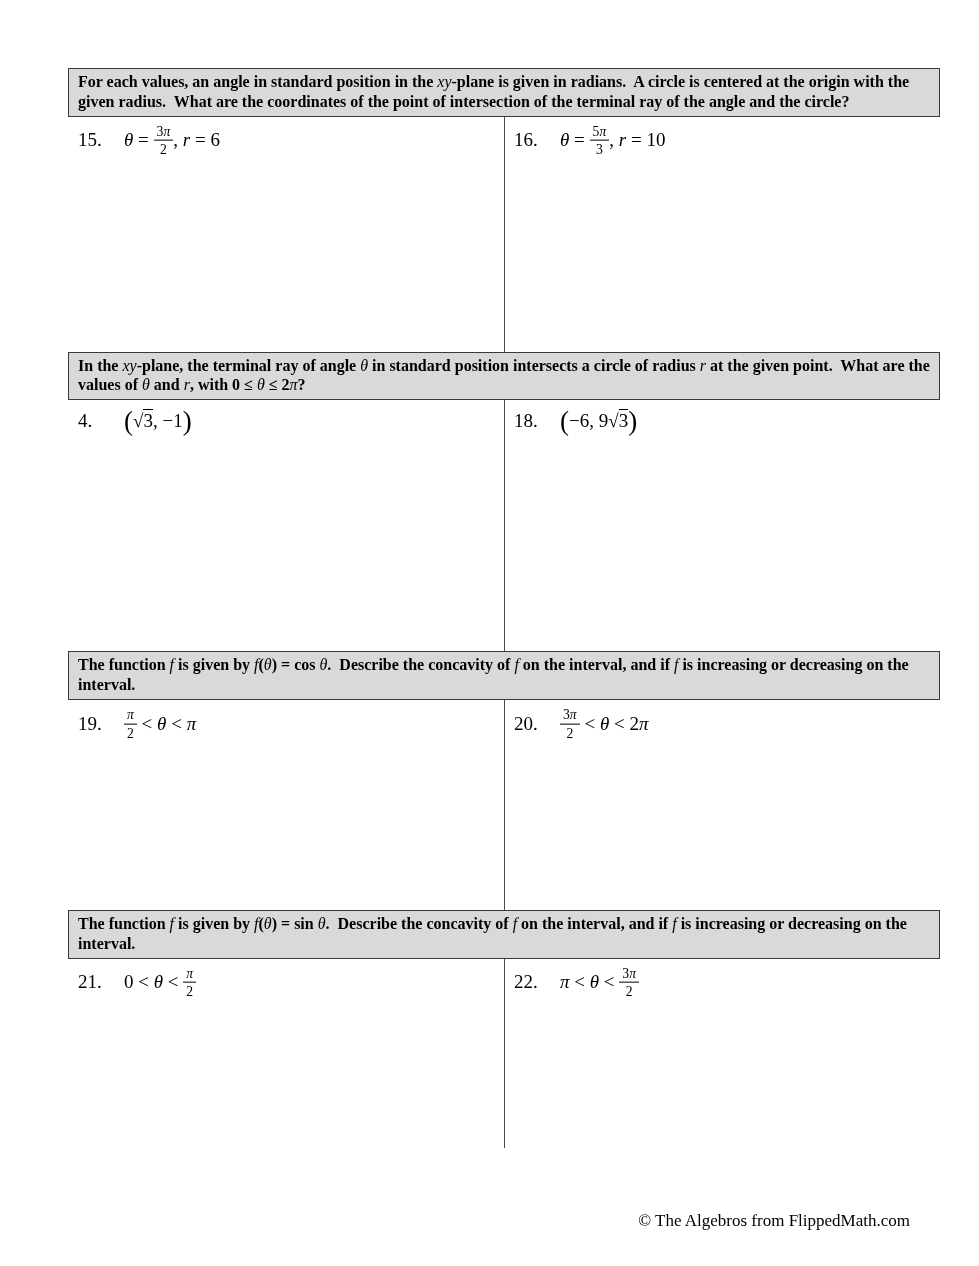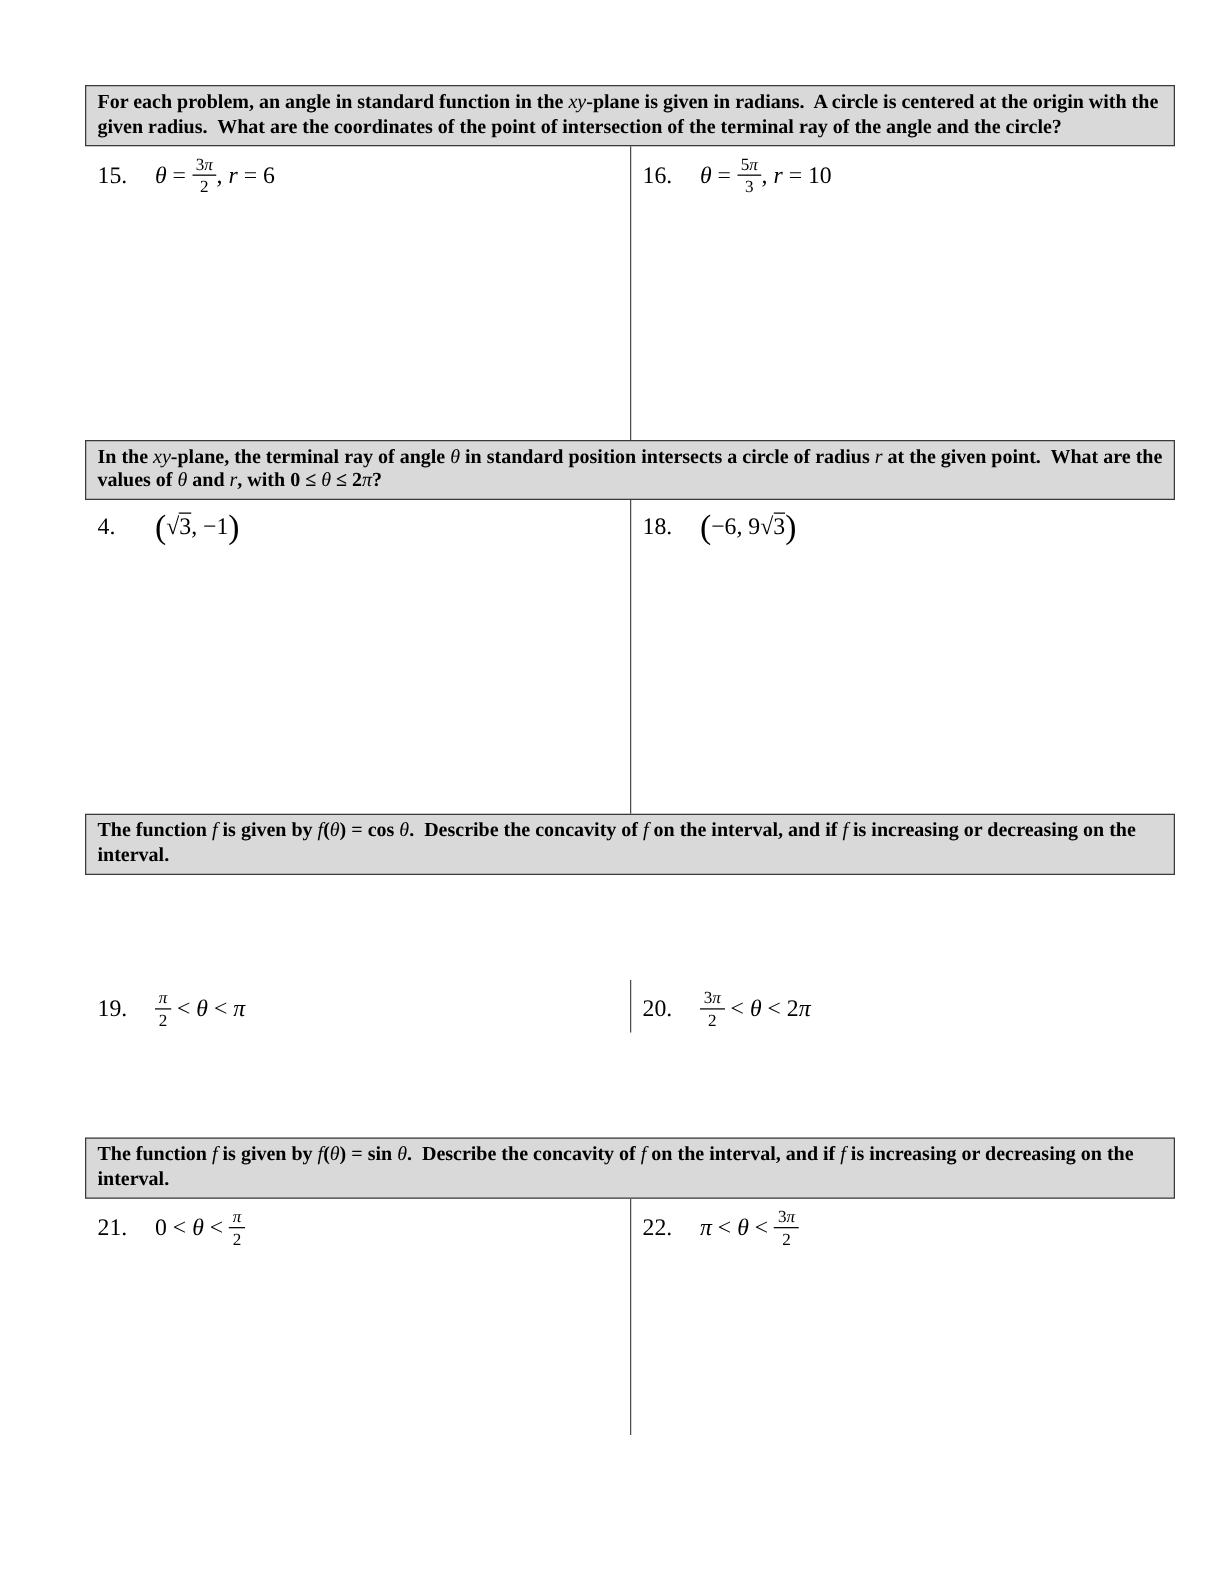--- a/index.html
+++ b/index.html
@@ -21,21 +21,21 @@
     line-height: 1.24;
   }
   .tk-b  { font-weight: bold; }
   .tk-bi { font-weight: normal; font-style: italic; }
   .tk-i  { font-style: italic; }
   .tk-n  { font-style: normal; }
 
   .row { display: flex; width: 100%; }
   .row-a { height: 235px; }
   .row-b { height: 251px; }
-  .row-c { height: 210px; align-items: center; }
+  .row-c { height: 210px; }
   .row-d { height: 189px; }
   .cell { width: 50%; padding: 8px 8px 0 10px; font-size: 19px; }
   .cell.right { border-left: 1px solid var(--divider-col, #4d4d4d); padding-left: 9px; }
 
   .pnum { display: inline-block; min-width: 46px; }
   .pmath { white-space: nowrap; }
 
   .frac {
     display: inline-block;
     vertical-align: middle;
@@ -60,21 +60,21 @@
     line-height: 1.2;
   }
 </style>
 </head>
 <body>
 
 <div class="page">
   <div class="sheet">
 
     <section>
-      <div class="instr"><span class="tk-b">For each problem, an angle in standard function in the </span><span class="tk-bi">xy</span><span class="tk-b">-plane is given in radians.&nbsp; A circle is centered at the origin with the given radius.&nbsp; What are the coordinates of the point of intersection of the terminal ray of the angle and the circle?</span></div>
+      <div class="instr"><span class="tk-b">For each values, an angle in standard position in the </span><span class="tk-bi">xy</span><span class="tk-b">-plane is given in radians.&nbsp; A circle is centered at the origin with the given radius.&nbsp; What are the coordinates of the point of intersection of the terminal ray of the angle and the circle?</span></div>
       <div class="row row-a">
         <div class="cell">
           <span class="pnum">15.</span><span class="pmath"><span class="tk-i">θ</span><span class="tk-n"> = </span><span class="frac"><span class="fnum"><span class="tk-n">3</span><span class="tk-i">π</span></span><span class="fden"><span class="tk-n">2</span></span></span><span class="tk-n">, </span><span class="tk-i">r</span><span class="tk-n"> = 6</span></span>
         </div>
         <div class="cell right">
           <span class="pnum">16.</span><span class="pmath"><span class="tk-i">θ</span><span class="tk-n"> = </span><span class="frac"><span class="fnum"><span class="tk-n">5</span><span class="tk-i">π</span></span><span class="fden"><span class="tk-n">3</span></span></span><span class="tk-n">, </span><span class="tk-i">r</span><span class="tk-n"> = 10</span></span>
         </div>
       </div>
     </section>
 
@@ -109,13 +109,14 @@
           <span class="pnum">21.</span><span class="pmath"><span class="tk-n">0 &lt; </span><span class="tk-i">θ</span><span class="tk-n"> &lt; </span><span class="frac"><span class="fnum"><span class="tk-i">π</span></span><span class="fden"><span class="tk-n">2</span></span></span></span>
         </div>
         <div class="cell right">
           <span class="pnum">22.</span><span class="pmath"><span class="tk-i">π</span><span class="tk-n"> &lt; </span><span class="tk-i">θ</span><span class="tk-n"> &lt; </span><span class="frac"><span class="fnum"><span class="tk-n">3</span><span class="tk-i">π</span></span><span class="fden"><span class="tk-n">2</span></span></span></span>
         </div>
       </div>
     </section>
 
   </div>
 
+  <div class="footer">© The Algebros from FlippedMath.com</div>
 </div>
 
 </body></html>

